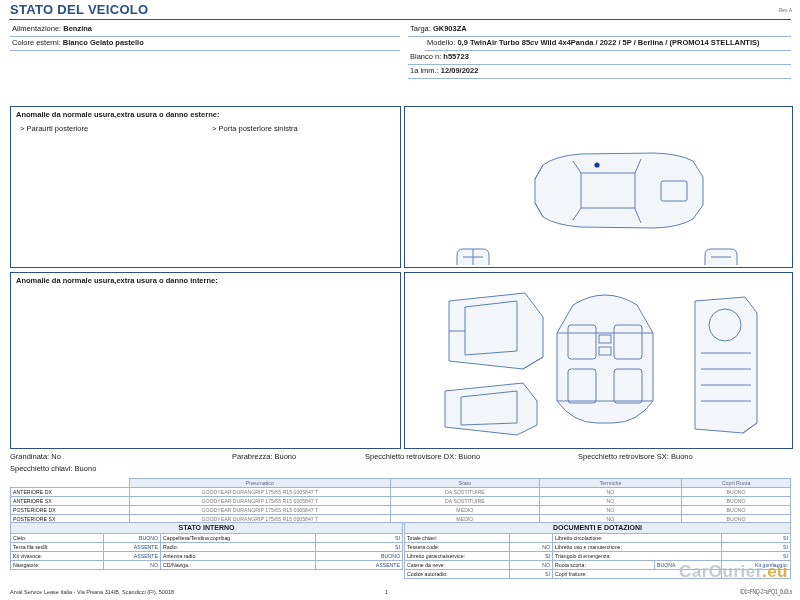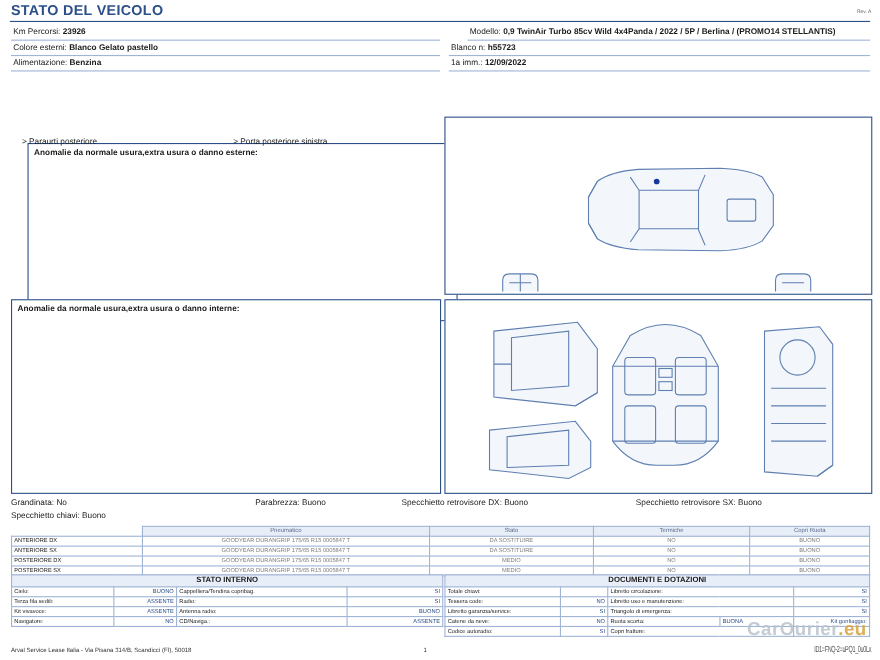--- a/index.html
+++ b/index.html
@@ -93,43 +93,43 @@
 <body>
 
 <div class="page">
 
   <div class="title">STATO DEL VEICOLO</div>
   <div class="revtag">Rev. A</div>
   <div class="titlerule"></div>
 
   <div class="infoleft">
     <div class="inforow">
-      <span class="lbl">Km Percorsi: </span><span class="val">23926</span>
+      <span class="lbl">Alimentazione: </span><span class="val">Benzina</span>
     </div>
     <div class="inforow">
       <span class="lbl">Colore esterni: </span><span class="val">Blanco Gelato pastello</span>
     </div>
-    <div class="inforow">
-      <span class="lbl">Alimentazione: </span><span class="val">Benzina</span>
-    </div>
   </div>
 
   <div class="inforight">
+    <div class="inforow">
+      <span class="lbl">Targa: </span><span class="val">GK903ZA</span>
+    </div>
     <div class="inforow tall">
       <span class="lbl">Modello: </span><span class="val">0,9 TwinAir Turbo 85cv Wild 4x4Panda / 2022 / 5P / Berlina / (PROMO14 STELLANTIS)</span>
     </div>
     <div class="inforow">
       <span class="lbl">Blanco n: </span><span class="val">h55723</span>
     </div>
     <div class="inforow">
       <span class="lbl">1a imm.: </span><span class="val">12/09/2022</span>
     </div>
   </div>
 
-  <div class="box" style="left:25px;top:106px;width:389px;height:160px;margin-top:24px;">
+  <div class="box" style="left:10px;top:106px;width:389px;height:160px;">
     <div class="boxtitle">Anomalie da normale usura,extra usura o danno esterne:</div>
   </div>
   <div class="dmg" style="left:20px;top:124px;">&gt; Paraurti posteriore</div>
   <div class="dmg" style="left:212px;top:124px;">&gt; Porta posteriore sinistra</div>
 
   <div class="box" style="left:404px;top:106px;width:387px;height:160px;">
     <svg width="385" height="158" viewBox="0 0 385 158">
 
       <path class="lnf" d="M130 72 L138 58 Q150 49 175 47 L250 46 Q275 47 288 54 L298 70 L298 98 L288 112 Q275 120 250 121 L175 120 Q150 118 138 110 L130 96 Z"></path>
       <path class="ln" d="M168 54 L176 66 L176 101 L168 113"></path>

